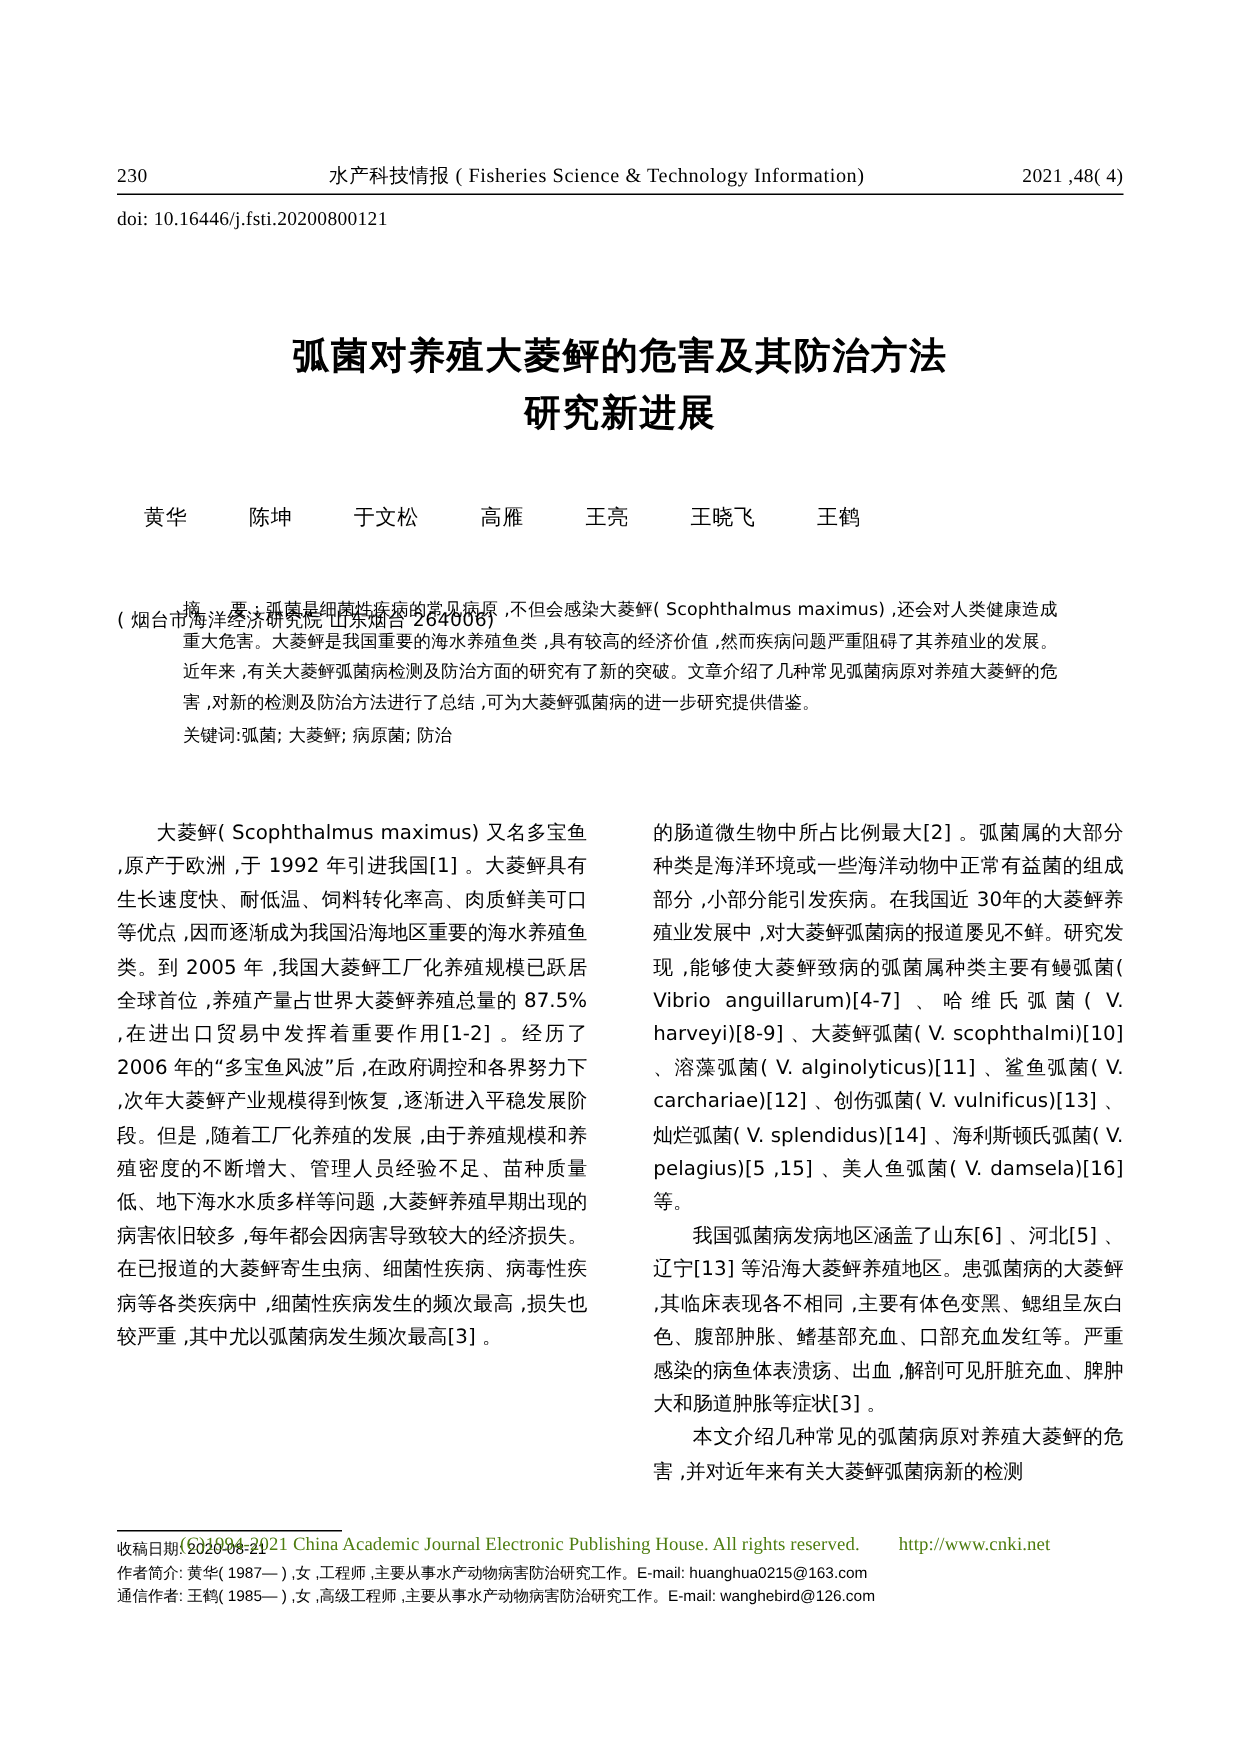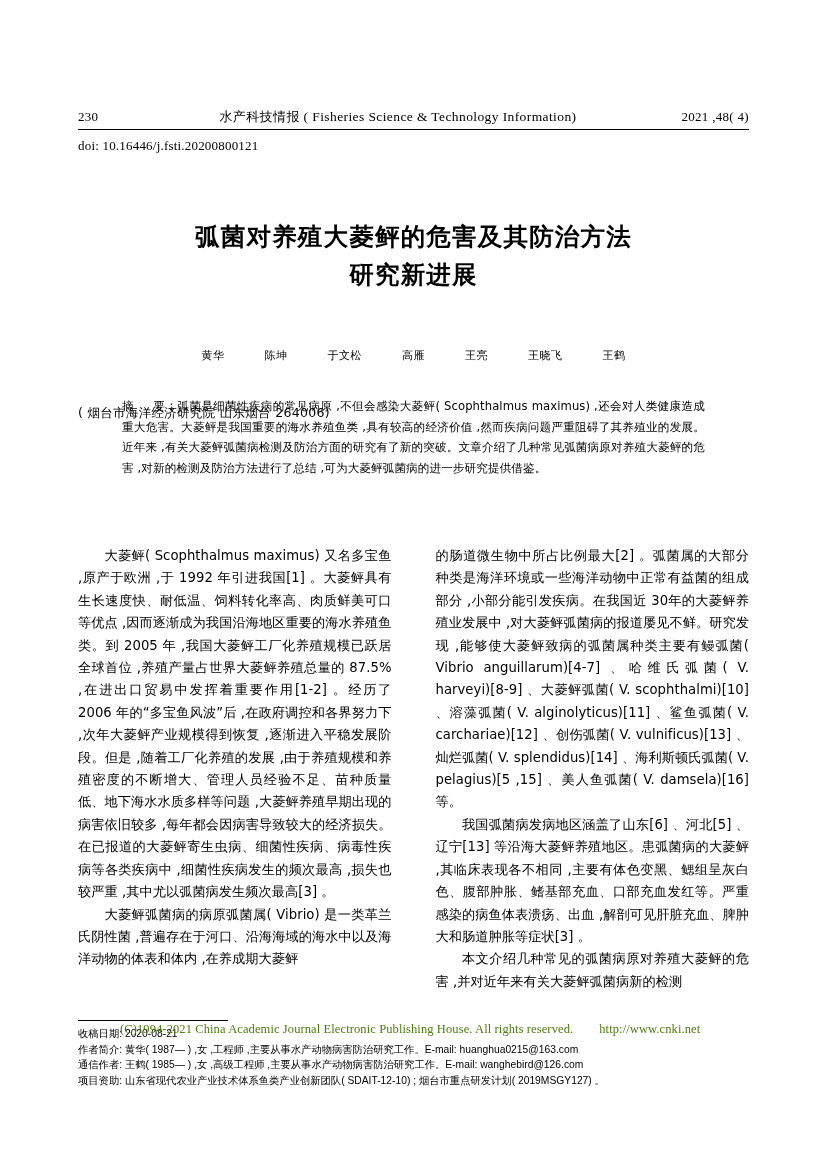--- a/index.html
+++ b/index.html
@@ -86,25 +86,23 @@
     line-height: 38px;
     color: #000;
   }
 
   
   .authors {
     position: absolute;
     left: 78px;
     right: 78px;
     top: 336px;
-    text-align: center;
-    font-family: "DejaVu Sans", sans-serif;
-    font-size: 11px;
+    font-family: "DejaVu Sans", sans-serif;
+    font-size: 14px;
     letter-spacing: .5px;
-    margin-top: 12px;
   }
   .authors span.a { margin: 0 18px; }
   .affil {
     position: absolute;
     left: 78px;
     right: 78px;
     top: 362px;
     text-align: left;
     font-family: "DejaVu Sans", sans-serif;
     font-size: 12.5px;
@@ -214,39 +212,40 @@
     <span class="a">王亮</span>
     <span class="a">王晓飞</span>
     <span class="a">王鹤</span>
   </div>
   <div class="affil">( 烟台市海洋经济研究院  山东烟台   264006)</div>
 
   <div class="abs-block">
     <div>
       <span class="lbl">摘　要:</span><span>弧菌是细菌性疾病的常见病原 ,不但会感染大菱鲆( Scophthalmus maximus) ,还会对人类健康造成重大危害。大菱鲆是我国重要的海水养殖鱼类 ,具有较高的经济价值 ,然而疾病问题严重阻碍了其养殖业的发展。近年来 ,有关大菱鲆弧菌病检测及防治方面的研究有了新的突破。文章介绍了几种常见弧菌病原对养殖大菱鲆的危害 ,对新的检测及防治方法进行了总结 ,可为大菱鲆弧菌病的进一步研究提供借鉴。</span>
     </div>
+    <div class="kw">
+      <span>关键词:</span><span>弧菌; 大菱鲆; 病原菌; 防治</span>
+    </div>
   </div>
 
   <div class="cols">
     <div class="col">
       <p>大菱鲆( Scophthalmus maximus) 又名多宝鱼 ,原产于欧洲 ,于 1992 年引进我国[1] 。大菱鲆具有生长速度快、耐低温、饲料转化率高、肉质鲜美可口等优点 ,因而逐渐成为我国沿海地区重要的海水养殖鱼类。到 2005 年 ,我国大菱鲆工厂化养殖规模已跃居全球首位 ,养殖产量占世界大菱鲆养殖总量的 87.5% ,在进出口贸易中发挥着重要作用[1-2] 。经历了 2006 年的“多宝鱼风波”后 ,在政府调控和各界努力下 ,次年大菱鲆产业规模得到恢复 ,逐渐进入平稳发展阶段。但是 ,随着工厂化养殖的发展 ,由于养殖规模和养殖密度的不断增大、管理人员经验不足、苗种质量低、地下海水水质多样等问题 ,大菱鲆养殖早期出现的病害依旧较多 ,每年都会因病害导致较大的经济损失。在已报道的大菱鲆寄生虫病、细菌性疾病、病毒性疾病等各类疾病中 ,细菌性疾病发生的频次最高 ,损失也较严重 ,其中尤以弧菌病发生频次最高[3] 。</p>
-      <p>大菱鲆弧菌病的病原弧菌属( Vibrio) 是一类革兰氏阴性菌 ,普遍存在于河口、沿海海域的海水中以及海洋动物的体表和体内 ,在养成期大菱鲆</p>
     </div>
     <div class="col">
       <p class="noind">的肠道微生物中所占比例最大[2] 。弧菌属的大部分种类是海洋环境或一些海洋动物中正常有益菌的组成部分 ,小部分能引发疾病。在我国近 30年的大菱鲆养殖业发展中 ,对大菱鲆弧菌病的报道屡见不鲜。研究发现 ,能够使大菱鲆致病的弧菌属种类主要有鳗弧菌( Vibrio anguillarum)[4-7] 、哈维氏弧菌( V. harveyi)[8-9] 、大菱鲆弧菌( V. scophthalmi)[10] 、溶藻弧菌( V. alginolyticus)[11] 、鲨鱼弧菌( V. carchariae)[12] 、创伤弧菌( V. vulnificus)[13] 、灿烂弧菌( V. splendidus)[14] 、海利斯顿氏弧菌( V. pelagius)[5 ,15] 、美人鱼弧菌( V. damsela)[16] 等。</p>
       <p>我国弧菌病发病地区涵盖了山东[6] 、河北[5] 、辽宁[13] 等沿海大菱鲆养殖地区。患弧菌病的大菱鲆 ,其临床表现各不相同 ,主要有体色变黑、鳃组呈灰白色、腹部肿胀、鳍基部充血、口部充血发红等。严重感染的病鱼体表溃疡、出血 ,解剖可见肝脏充血、脾肿大和肠道肿胀等症状[3] 。</p>
       <p>本文介绍几种常见的弧菌病原对养殖大菱鲆的危害 ,并对近年来有关大菱鲆弧菌病新的检测</p>
     </div>
   </div>
 
   <div class="foot-rule"></div>
   <div class="footnotes">
     <div>收稿日期: 2020-08-21</div>
     <div>作者简介: 黄华( 1987— ) ,女 ,工程师 ,主要从事水产动物病害防治研究工作。E-mail: huanghua0215@163.com</div>
     <div>通信作者: 王鹤( 1985— ) ,女 ,高级工程师 ,主要从事水产动物病害防治研究工作。E-mail: wanghebird@126.com</div>
-    <div>项目资助: 山东省现代农业产业技术体系鱼类产业创新团队( SDAIT-12-10) ; 烟台市重点研发计划( 2019MSGY127) 。</div>
   </div>
 
   <div class="cnki">
     <span>(C)1994-2021 China Academic Journal Electronic Publishing House. All rights reserved.</span><span class="url">http://www.cnki.net</span>
   </div>
 
 </div>
 
 </body></html>

